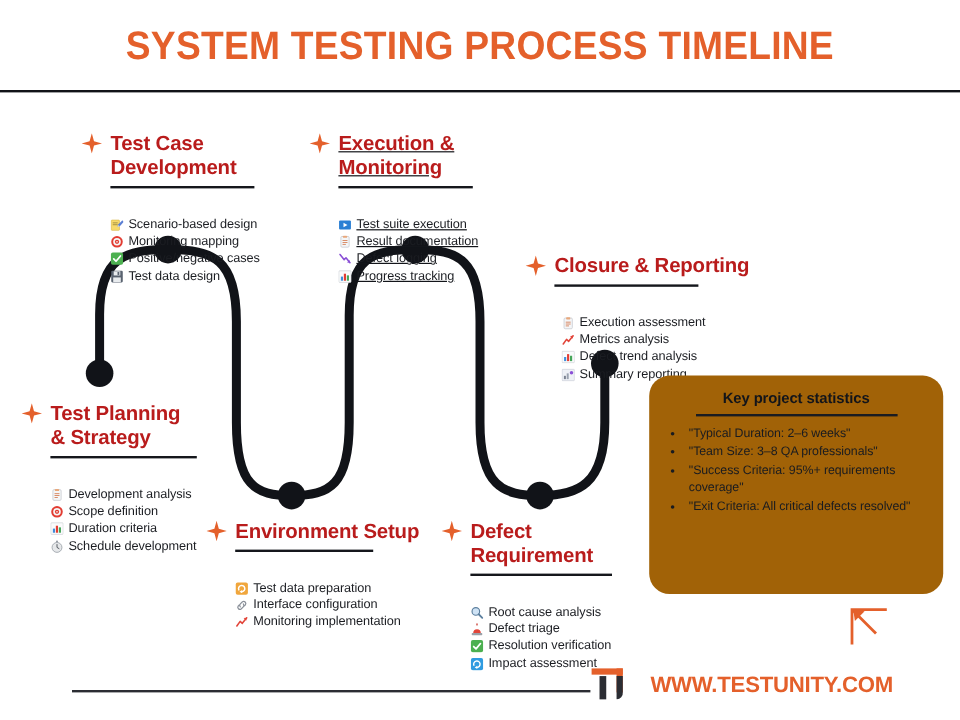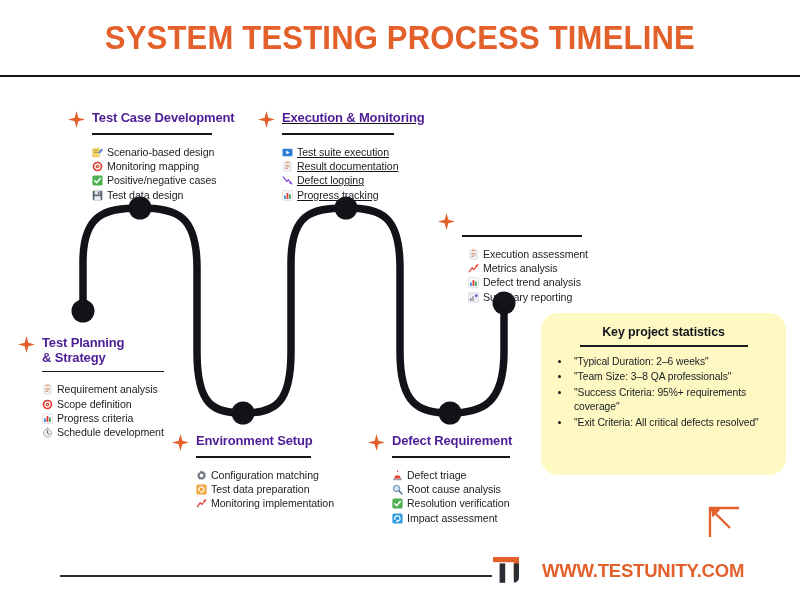--- a/index.html
+++ b/index.html
@@ -74,37 +74,37 @@
 
   .sparkle {
     flex: 0 0 auto;
     width: 17px;
     height: 17px;
     margin-top: 1px;
     display: block;
   }
 
   .stage-title {
-    font-size: 13px;
+    font-size: 17px;
     font-weight: bold;
-    color: #4c1d95;
+    color: #b91c1c;
     line-height: 1.18;
     letter-spacing: -0.15px;
     white-space: pre-line;
   }
 
   .stage-underline {
     height: 1.8px;
     background: #15171c;
     margin-top: 5px;
   }
 
   .stage-list {
     list-style: none;
-    margin-top: 10px;
+    margin-top: 23px;
   }
 
   .stage-list li {
     display: flex;
     align-items: flex-start;
     gap: 4px;
     font-size: 10.6px;
     line-height: 14.3px;
     color: #1b1d22;
     letter-spacing: -0.05px;
@@ -146,22 +146,22 @@
   #stage-defect        { left: 368px; top: 433px; width: 165px; }
   #stage-defect .stage-underline    { width: 118px; margin-left: 24px; }
   #stage-defect .stage-list         { margin-left: 24px; }
 
   
   .stats-box {
     position: absolute;
     left: 541px;
     top: 313px;
     width: 245px;
-    height: 162px;
-    background: #fef9c3;
+    height: 182px;
+    background: #a16207;
     border-radius: 17px;
     padding: 12px 16px 10px 16px;
   }
 
   .stats-title {
     text-align: center;
     font-size: 12.4px;
     font-weight: bold;
     color: #13151a;
     letter-spacing: -0.1px;
@@ -271,21 +271,21 @@
       <li>
         <span class="emoji">
           <svg width="11" height="11" viewBox="0 0 16 16">
               <rect x="3" y="1.5" width="10" height="13" rx="1.4" fill="#f4f6f8" stroke="#c9ccd2" stroke-width="1"></rect>
               <rect x="5.5" y="0.6" width="5" height="2.6" rx="0.8" fill="#e8a87c"></rect>
               <rect x="5" y="6" width="6" height="0.9" fill="#d06a3a"></rect>
               <rect x="5" y="8.3" width="6" height="0.9" fill="#d06a3a"></rect>
               <rect x="5" y="10.6" width="4" height="0.9" fill="#d06a3a"></rect>
             </svg>
         </span>
-        <span class="li-text">Requirement analysis</span>
+        <span class="li-text">Development analysis</span>
       </li>
       <li>
         <span class="emoji">
           <svg width="11" height="11" viewBox="0 0 16 16">
               <circle cx="8" cy="8" r="7" fill="#e23c32"></circle>
               <circle cx="8" cy="8" r="4.6" fill="#f7f7f7"></circle>
               <circle cx="8" cy="8" r="2.6" fill="#e23c32"></circle>
               <circle cx="8" cy="8" r="1" fill="#f7f7f7"></circle>
             </svg>
         </span>
@@ -293,21 +293,21 @@
       </li>
       <li>
         <span class="emoji">
           <svg width="11" height="11" viewBox="0 0 16 16">
               <rect x="0.5" y="1" width="15" height="14" rx="1" fill="#fafbfc" stroke="#c9ccd2" stroke-width="0.8"></rect>
               <rect x="3" y="8" width="2.6" height="5" fill="#3f8ddb"></rect>
               <rect x="6.6" y="4.5" width="2.6" height="8.5" fill="#e23c32"></rect>
               <rect x="10.2" y="6.5" width="2.6" height="6.5" fill="#44a559"></rect>
             </svg>
         </span>
-        <span class="li-text">Progress criteria</span>
+        <span class="li-text">Duration criteria</span>
       </li>
       <li>
         <span class="emoji">
           <svg width="11" height="11" viewBox="0 0 16 16">
               <circle cx="8" cy="9" r="6" fill="#e6e8ea" stroke="#9aa0a8" stroke-width="1"></circle>
               <rect x="6.8" y="0.8" width="2.4" height="2" fill="#9aa0a8"></rect>
               <path d="M8 5.5 L8 9 L10.4 10.4" stroke="#4a4f57" stroke-width="1.1" fill="none" stroke-linecap="round"></path>
             </svg>
         </span>
         <span class="li-text">Schedule development</span>
@@ -421,20 +421,21 @@
         <span class="li-text">Progress tracking</span>
       </li>
     </ul>
   </div>
 
   <div class="stage" id="stage-closure">
     <div class="stage-head">
       <svg class="sparkle" viewBox="0 0 24 24">
         <path d="M12 0 L14.6 9.4 L24 12 L14.6 14.6 L12 24 L9.4 14.6 L0 12 L9.4 9.4 Z" fill="#E4602B"></path>
       </svg>
+      <div class="stage-title">Closure &amp; Reporting</div>
     </div>
     <div class="stage-underline"></div>
     <ul class="stage-list">
       <li>
         <span class="emoji">
           <svg width="11" height="11" viewBox="0 0 16 16">
               <rect x="3" y="1.5" width="10" height="13" rx="1.4" fill="#f4f6f8" stroke="#c9ccd2" stroke-width="1"></rect>
               <rect x="5.5" y="0.6" width="5" height="2.6" rx="0.8" fill="#e8a87c"></rect>
               <rect x="5" y="6" width="6" height="0.9" fill="#d06a3a"></rect>
               <rect x="5" y="8.3" width="6" height="0.9" fill="#d06a3a"></rect>
@@ -482,35 +483,35 @@
       <svg class="sparkle" viewBox="0 0 24 24">
         <path d="M12 0 L14.6 9.4 L24 12 L14.6 14.6 L12 24 L9.4 14.6 L0 12 L9.4 9.4 Z" fill="#E4602B"></path>
       </svg>
       <div class="stage-title">Environment Setup</div>
     </div>
     <div class="stage-underline"></div>
     <ul class="stage-list">
       <li>
         <span class="emoji">
           <svg width="11" height="11" viewBox="0 0 16 16">
-              <path d="M8 0.8 L9.5 2.6 L11.8 2 L12.2 4.4 L14.4 5.2 L13.3 7.3 L14.6 9.2 L12.6 10.4 L12.6 12.8 L10.3 12.6 L8.8 14.6 L7 13.2 L5 14.2 L4.4 11.9 L2.2 11.4 L2.9 9.2 L1.4 7.4 L3.3 6.1 L3.1 3.8 L5.4 4 L6.6 1.9 Z" fill="#6b717b"></path>
-              <circle cx="8" cy="8" r="2.8" fill="#ffffff"></circle>
-            </svg>
-        </span>
-        <span class="li-text">Configuration matching</span>
-      </li>
-      <li>
-        <span class="emoji">
-          <svg width="11" height="11" viewBox="0 0 16 16">
               <rect x="0.6" y="0.6" width="14.8" height="14.8" rx="2.4" fill="#f0a63c"></rect>
               <path d="M4.4 9.6 A3.8 3.8 0 1 1 8 11.8" stroke="#ffffff" stroke-width="1.8" fill="none" stroke-linecap="round"></path>
               <path d="M8.4 13.6 L8.4 9.8 L5.2 11.8 Z" fill="#ffffff"></path>
             </svg>
         </span>
         <span class="li-text">Test data preparation</span>
+      </li>
+      <li>
+        <span class="emoji">
+          <svg width="11" height="11" viewBox="0 0 16 16">
+              <path d="M6.2 9.8 A2.6 2.6 0 0 1 6.2 6.2 L8.8 3.6 A2.6 2.6 0 0 1 12.4 7.2 L11 8.6" stroke="#8a9099" stroke-width="1.5" fill="none" stroke-linecap="round"></path>
+              <path d="M9.8 6.2 A2.6 2.6 0 0 1 9.8 9.8 L7.2 12.4 A2.6 2.6 0 0 1 3.6 8.8 L5 7.4" stroke="#8a9099" stroke-width="1.5" fill="none" stroke-linecap="round"></path>
+            </svg>
+        </span>
+        <span class="li-text">Interface configuration</span>
       </li>
       <li>
         <span class="emoji">
           <svg width="11" height="11" viewBox="0 0 16 16">
               <path d="M2 12.6 L6 7 L8.6 9.4 L14 2.6" stroke="#e2453a" stroke-width="1.9" fill="none" stroke-linecap="round" stroke-linejoin="round"></path>
               <path d="M14 2.6 L10.2 3 L13.4 6.2 Z" fill="#e2453a"></path>
             </svg>
         </span>
         <span class="li-text">Monitoring implementation</span>
       </li>
@@ -522,35 +523,35 @@
       <svg class="sparkle" viewBox="0 0 24 24">
         <path d="M12 0 L14.6 9.4 L24 12 L14.6 14.6 L12 24 L9.4 14.6 L0 12 L9.4 9.4 Z" fill="#E4602B"></path>
       </svg>
       <div class="stage-title">Defect Requirement</div>
     </div>
     <div class="stage-underline"></div>
     <ul class="stage-list">
       <li>
         <span class="emoji">
           <svg width="11" height="11" viewBox="0 0 16 16">
+              <circle cx="6.6" cy="6.6" r="4.6" fill="#cfe3f5" stroke="#5c7f9e" stroke-width="1.4"></circle>
+              <path d="M10 10 L14.4 14.4" stroke="#5c7f9e" stroke-width="2.2" stroke-linecap="round"></path>
+            </svg>
+        </span>
+        <span class="li-text">Root cause analysis</span>
+      </li>
+      <li>
+        <span class="emoji">
+          <svg width="11" height="11" viewBox="0 0 16 16">
               <rect x="1.6" y="12.4" width="12.8" height="2.6" rx="0.8" fill="#9aa0a8"></rect>
               <path d="M3.4 12.4 A4.6 4.6 0 0 1 12.6 12.4 Z" fill="#e2453a"></path>
               <rect x="7.2" y="0.8" width="1.6" height="2.4" fill="#c93c32"></rect>
             </svg>
         </span>
         <span class="li-text">Defect triage</span>
-      </li>
-      <li>
-        <span class="emoji">
-          <svg width="11" height="11" viewBox="0 0 16 16">
-              <circle cx="6.6" cy="6.6" r="4.6" fill="#cfe3f5" stroke="#5c7f9e" stroke-width="1.4"></circle>
-              <path d="M10 10 L14.4 14.4" stroke="#5c7f9e" stroke-width="2.2" stroke-linecap="round"></path>
-            </svg>
-        </span>
-        <span class="li-text">Root cause analysis</span>
       </li>
       <li>
         <span class="emoji">
           <svg width="11" height="11" viewBox="0 0 16 16">
               <rect x="0.6" y="0.6" width="14.8" height="14.8" rx="2.4" fill="#4cb050"></rect>
               <path d="M4 8.4 L6.8 11.2 L12.2 4.8" stroke="#ffffff" stroke-width="2.1" fill="none" stroke-linecap="round" stroke-linejoin="round"></path>
             </svg>
         </span>
         <span class="li-text">Resolution verification</span>
       </li>

